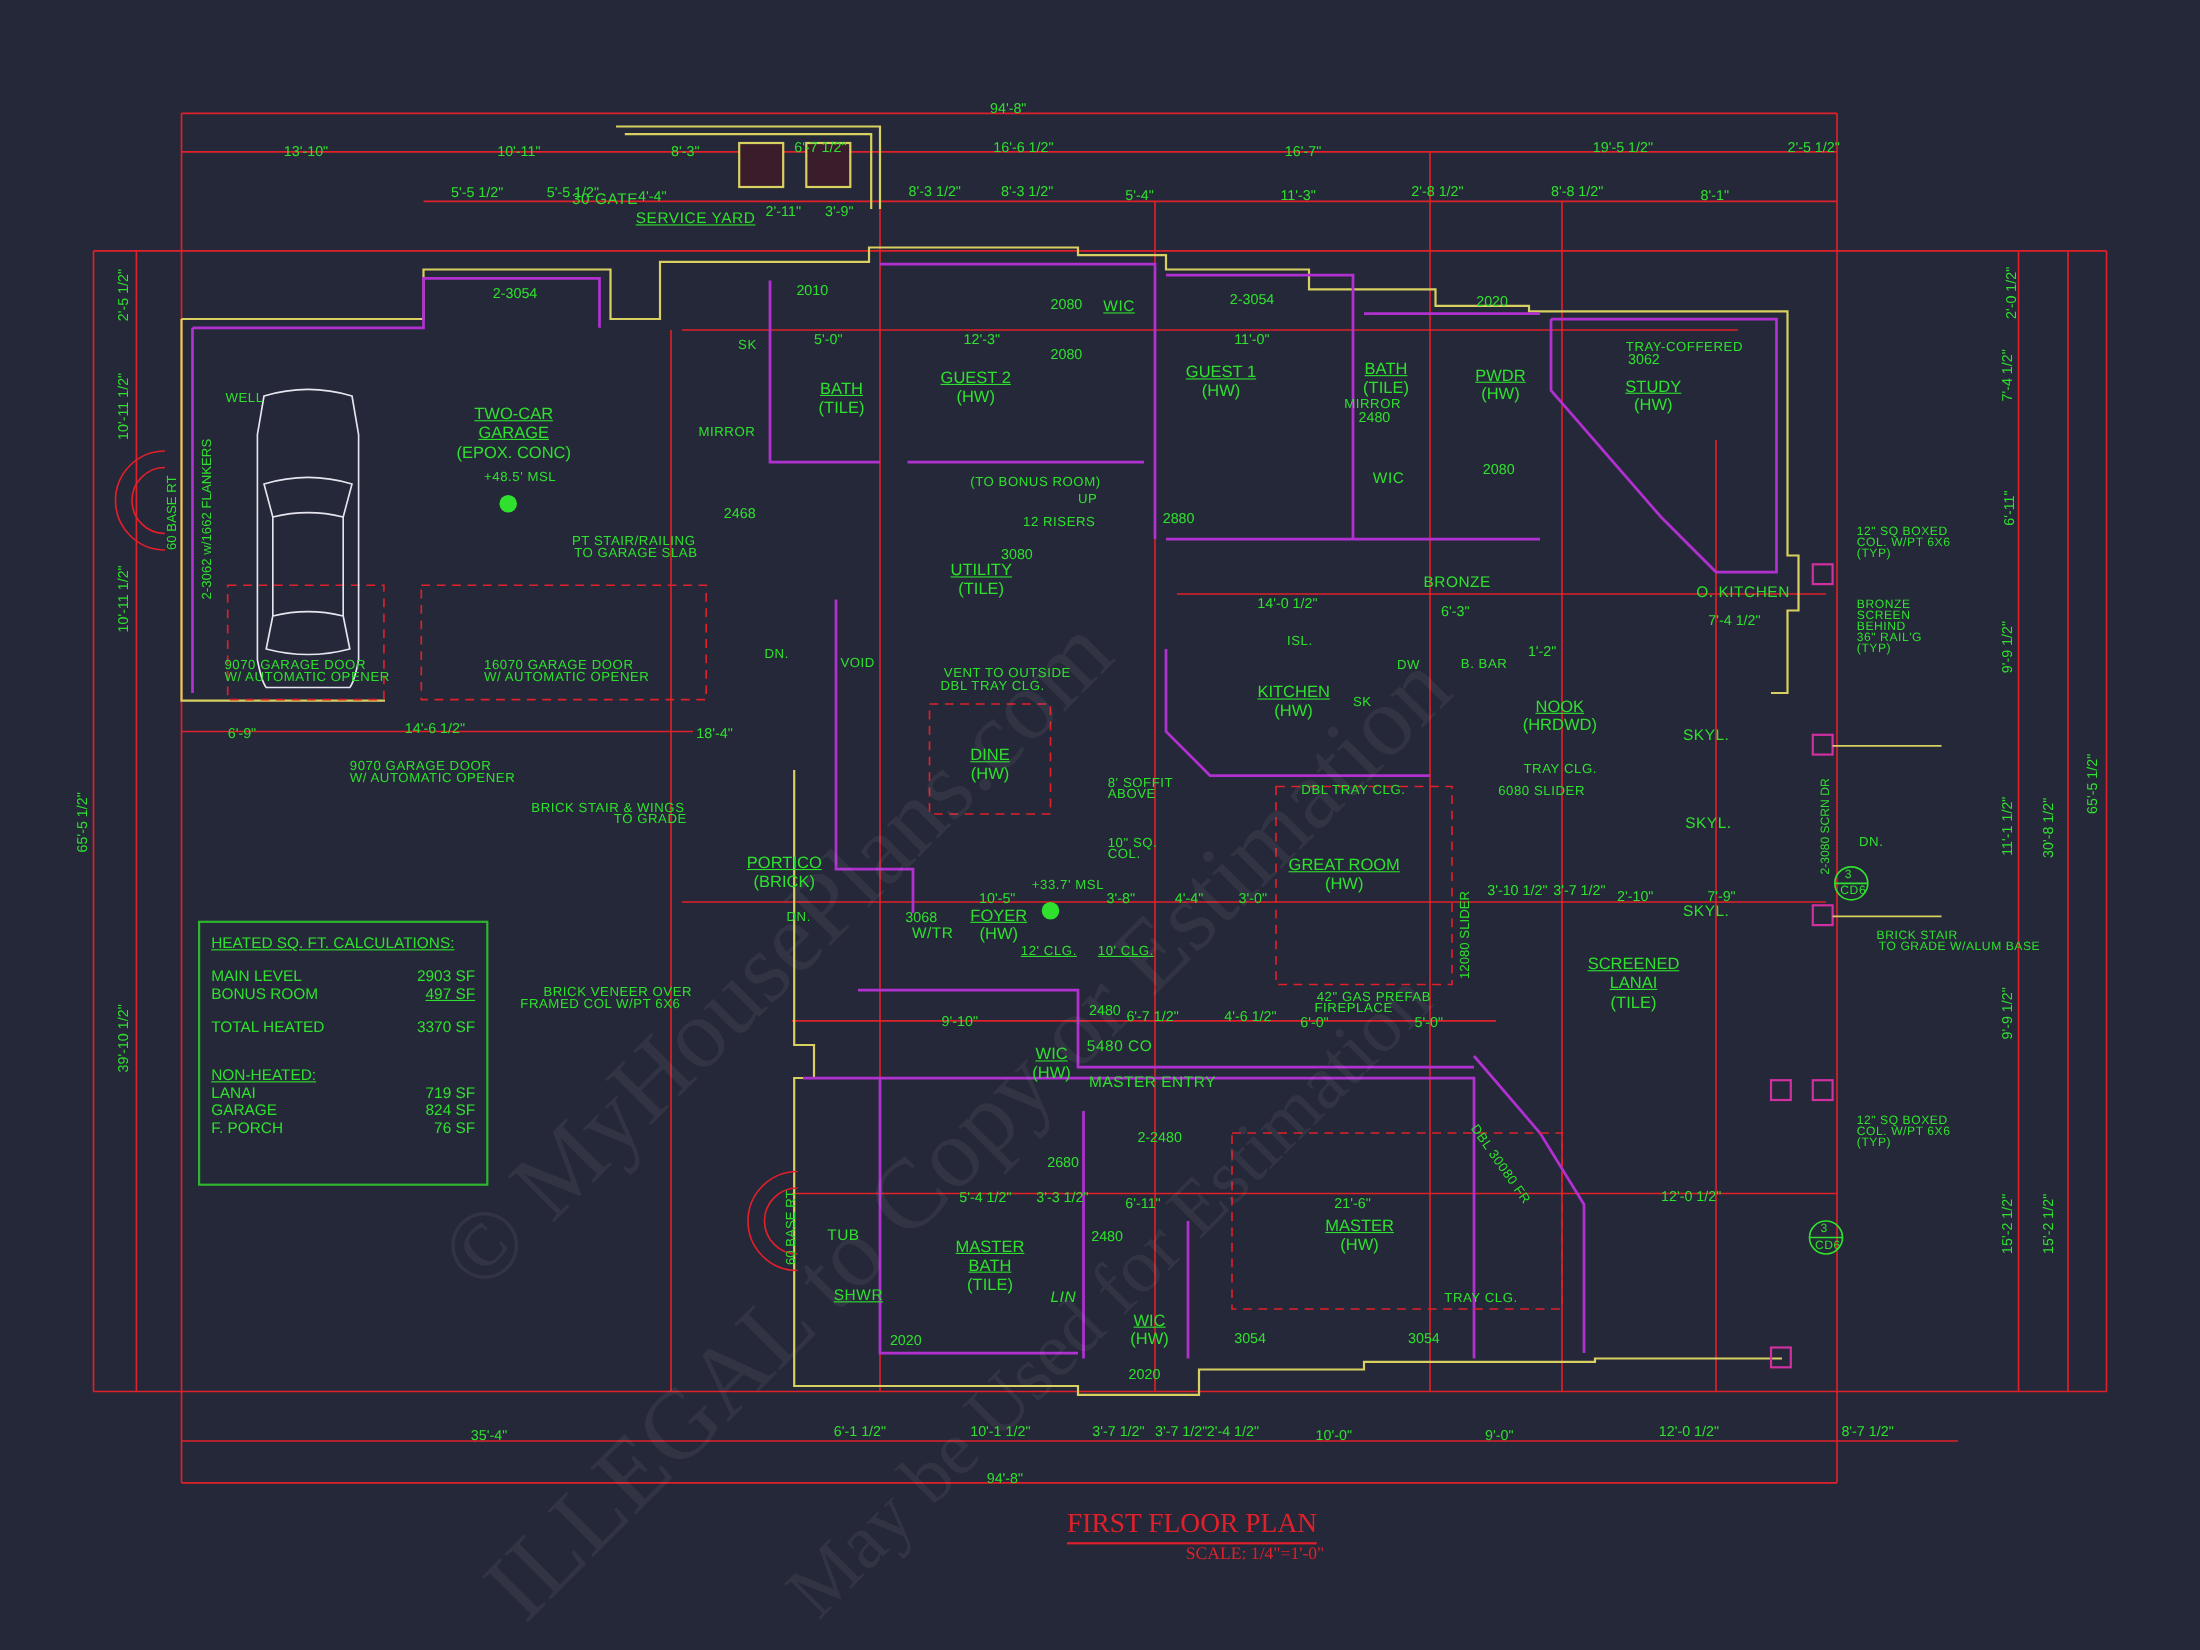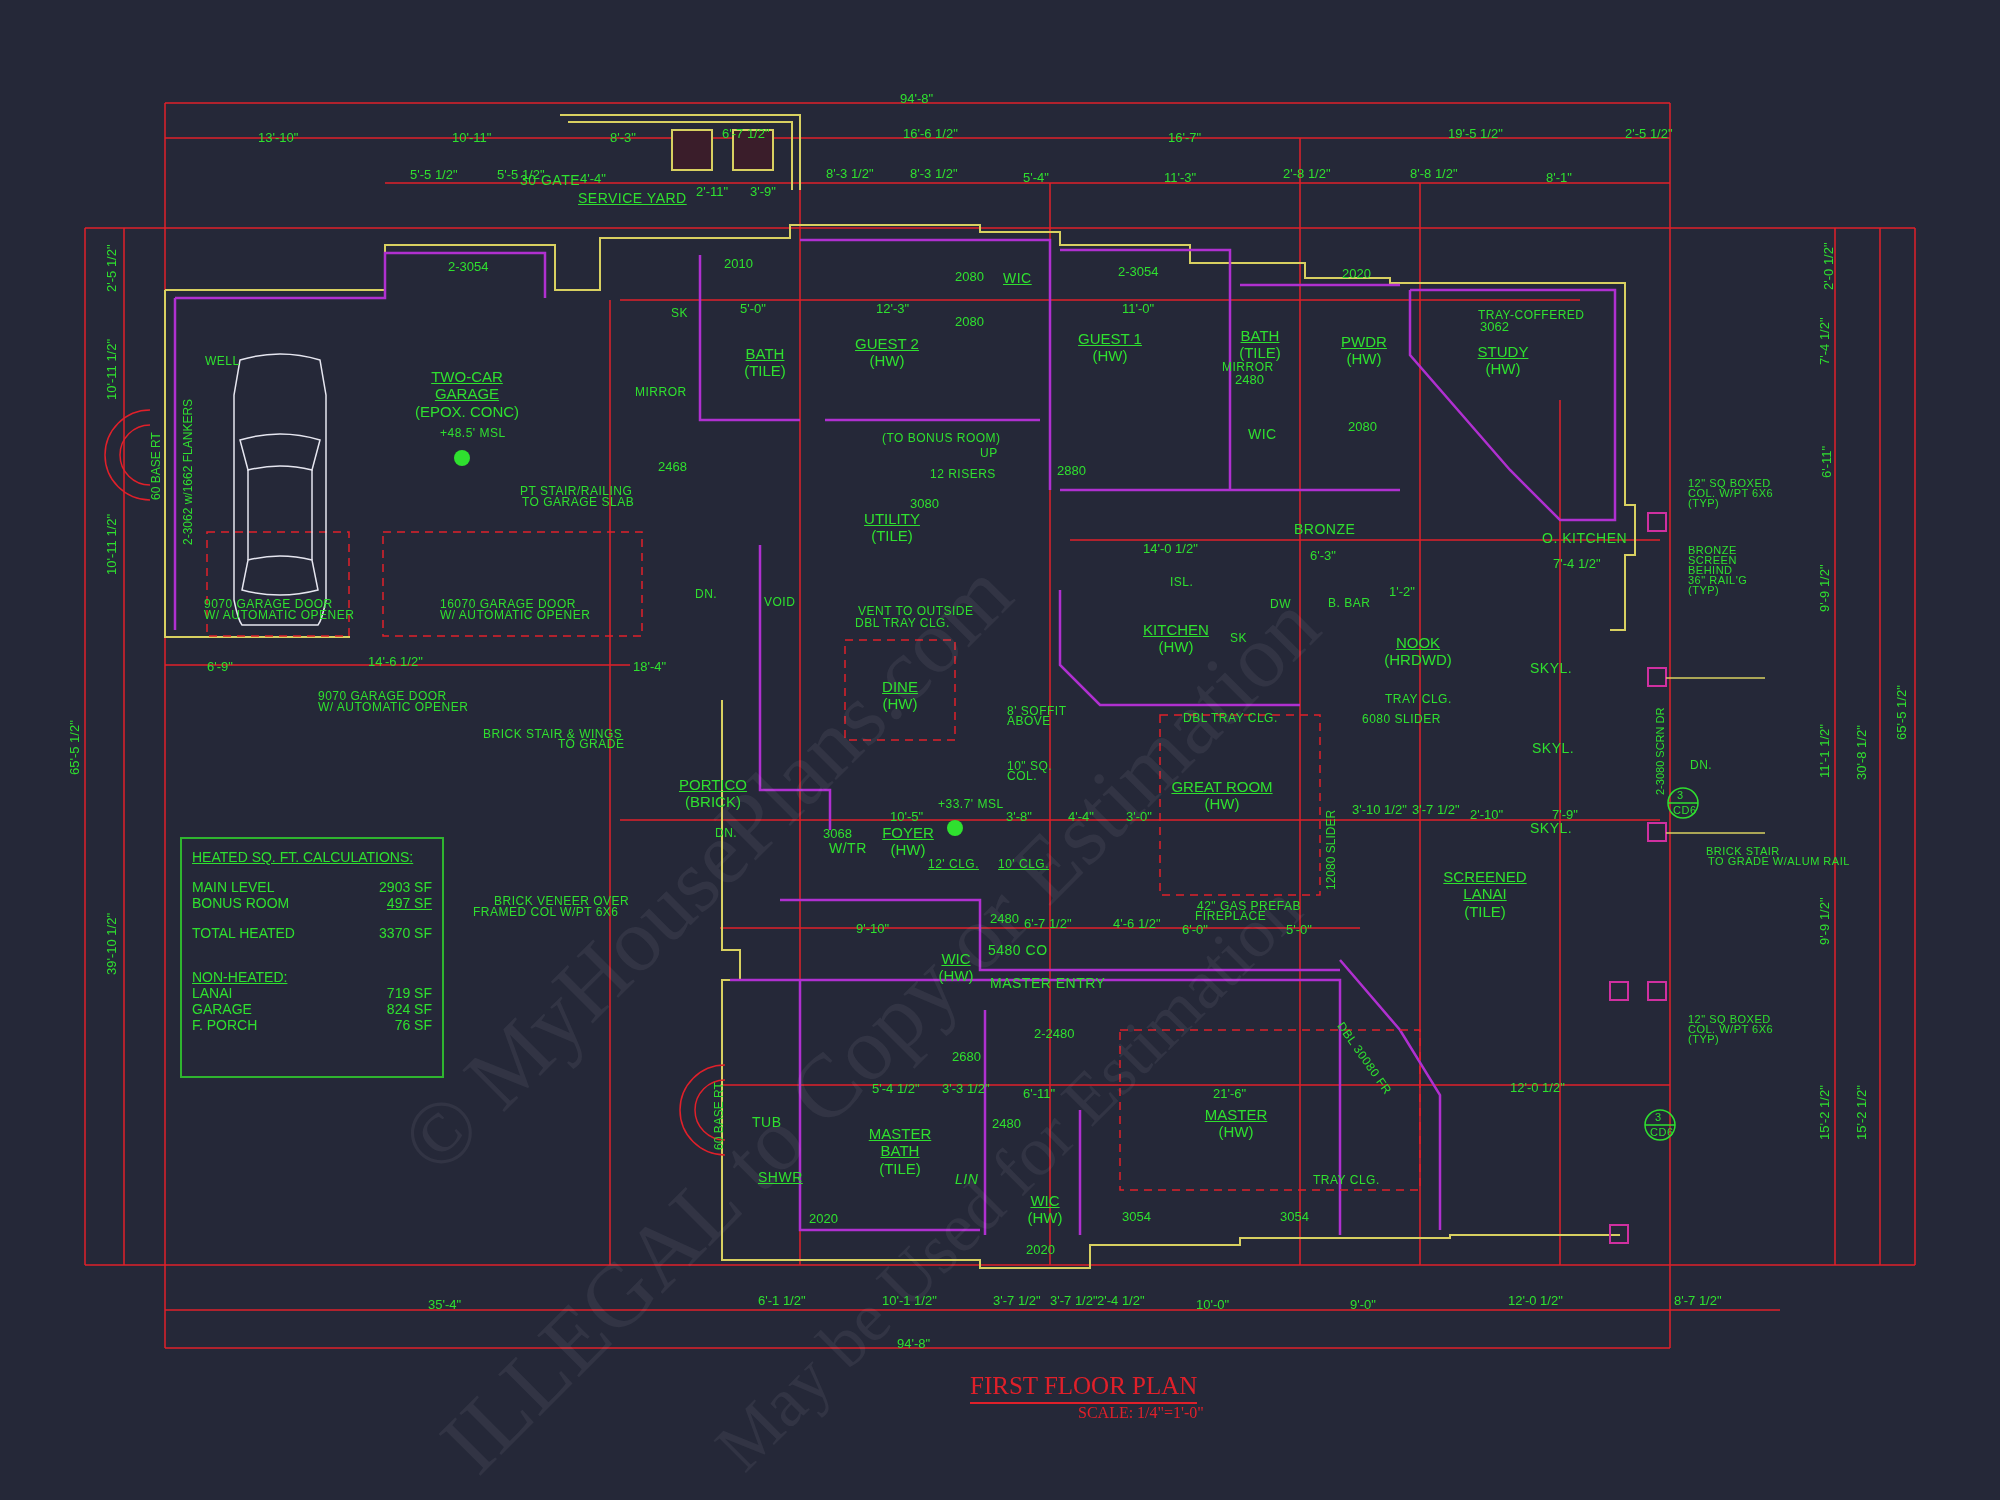--- a/index.html
+++ b/index.html
@@ -283,21 +283,21 @@
 <div class="lbl" style="left:988px;top:943px;font-size:14px;">5480 CO</div>
 <div class="lbl" style="left:1688px;top:478px;font-size:11px;">12" SQ BOXED</div>
 <div class="lbl" style="left:1688px;top:488px;font-size:11px;">COL. W/PT 6X6</div>
 <div class="lbl" style="left:1688px;top:498px;font-size:11px;">(TYP)</div>
 <div class="lbl" style="left:1688px;top:545px;font-size:11px;">BRONZE</div>
 <div class="lbl" style="left:1688px;top:555px;font-size:11px;">SCREEN</div>
 <div class="lbl" style="left:1688px;top:565px;font-size:11px;">BEHIND</div>
 <div class="lbl" style="left:1688px;top:575px;font-size:11px;">36" RAIL'G</div>
 <div class="lbl" style="left:1688px;top:585px;font-size:11px;">(TYP)</div>
 <div class="lbl" style="left:1706px;top:846px;font-size:11px;">BRICK STAIR</div>
-<div class="lbl" style="left:1708px;top:856px;font-size:11px;">TO GRADE W/ALUM RAIL</div>
+<div class="lbl" style="left:1708px;top:856px;font-size:11px;">TO GRADE W/ALUM BASE</div>
 <div class="lbl" style="left:1688px;top:1014px;font-size:11px;">12" SQ BOXED</div>
 <div class="lbl" style="left:1688px;top:1024px;font-size:11px;">COL. W/PT 6X6</div>
 <div class="lbl" style="left:1688px;top:1034px;font-size:11px;">(TYP)</div>
 <div class="lbl" style="left:1530px;top:661px;">SKYL.</div>
 <div class="lbl" style="left:1532px;top:741px;">SKYL.</div>
 <div class="lbl" style="left:1530px;top:821px;">SKYL.</div>
 <div class="vdim" style="left:1655px;top:795px;font-size:11px;">2-3080 SCRN DR</div>
 <div class="lbl" style="left:1345px;top:1020px;font-size:12px;transform:rotate(55deg);transform-origin:left top;">DBL 30080 FR</div>
 <div class="lbl" style="left:1690px;top:759px;font-size:12px;">DN.</div>
 <div class="lbl" style="left:695px;top:588px;font-size:12px;">DN.</div>

